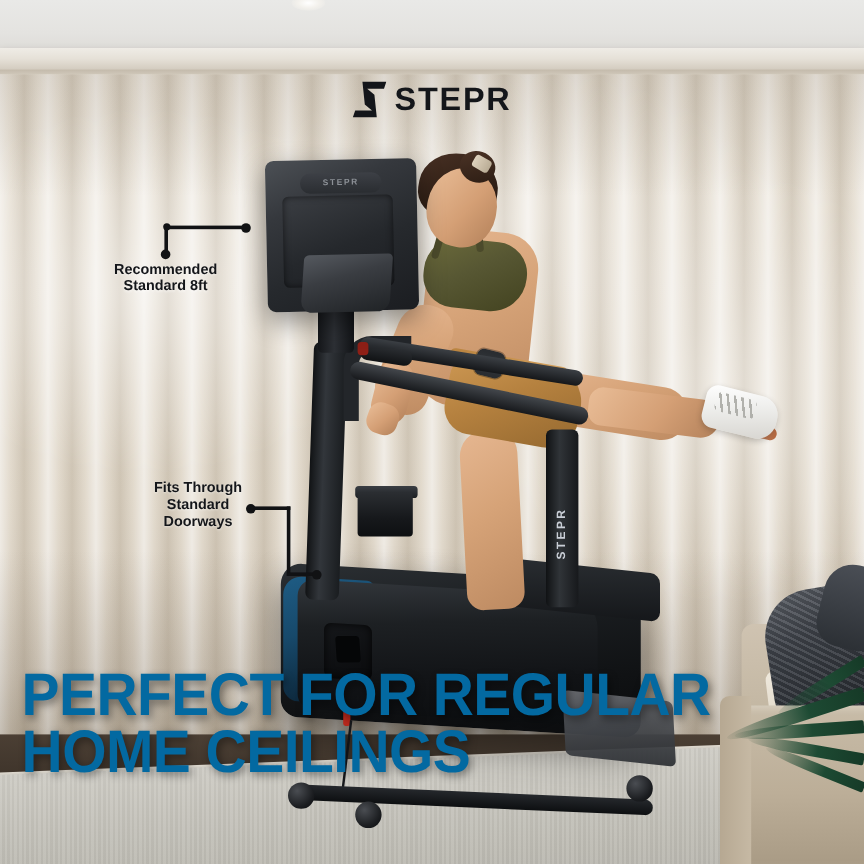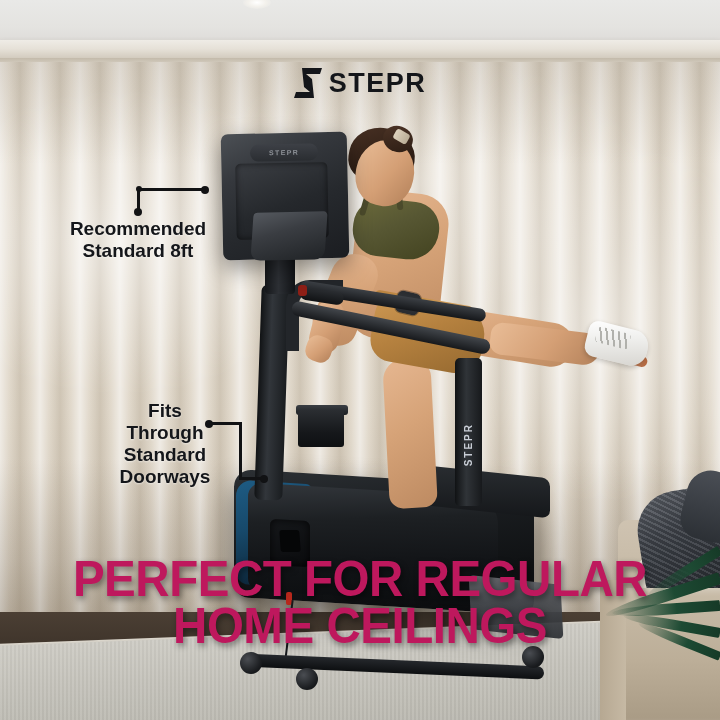--- a/index.html
+++ b/index.html
@@ -374,31 +374,31 @@
   }
   .brand-mark{width:28px;height:30px;display:block;}
   .brand-text{
     color:#14161a;font-size:27px;font-weight:800;letter-spacing:1.5px;
     line-height:1;font-family:"Liberation Sans",sans-serif;
   }
 
   
   .callout{position:absolute;z-index:45;}
   .callout-text{
-    color:#14161a;font-size:19px;font-weight:700;line-height:1.16;
+    color:#14161a;font-size:12px;font-weight:700;line-height:1.16;
     text-align:center;white-space:pre-line;
     text-shadow:0 1px 2px rgba(255,255,255,.5);
   }
   .ln{position:absolute;background:#111214;}
   .dot{position:absolute;width:8px;height:8px;border-radius:50%;background:#111214;}
 
   
   .headline{
     position:absolute;left:0;top:556px;width:720px;z-index:50;
-    text-align:center;color:#be185d;
+    color:#0369a1;
     font-family:"Liberation Sans",sans-serif;
     font-weight:700;font-size:50px;line-height:.94;
     letter-spacing:-0.5px;
     text-shadow:2px 3px 7px rgba(0,0,0,.45);
   }
   .headline .l{display:block;transform:scaleX(.95);}
 </style>
 </head>
 <body>
 

